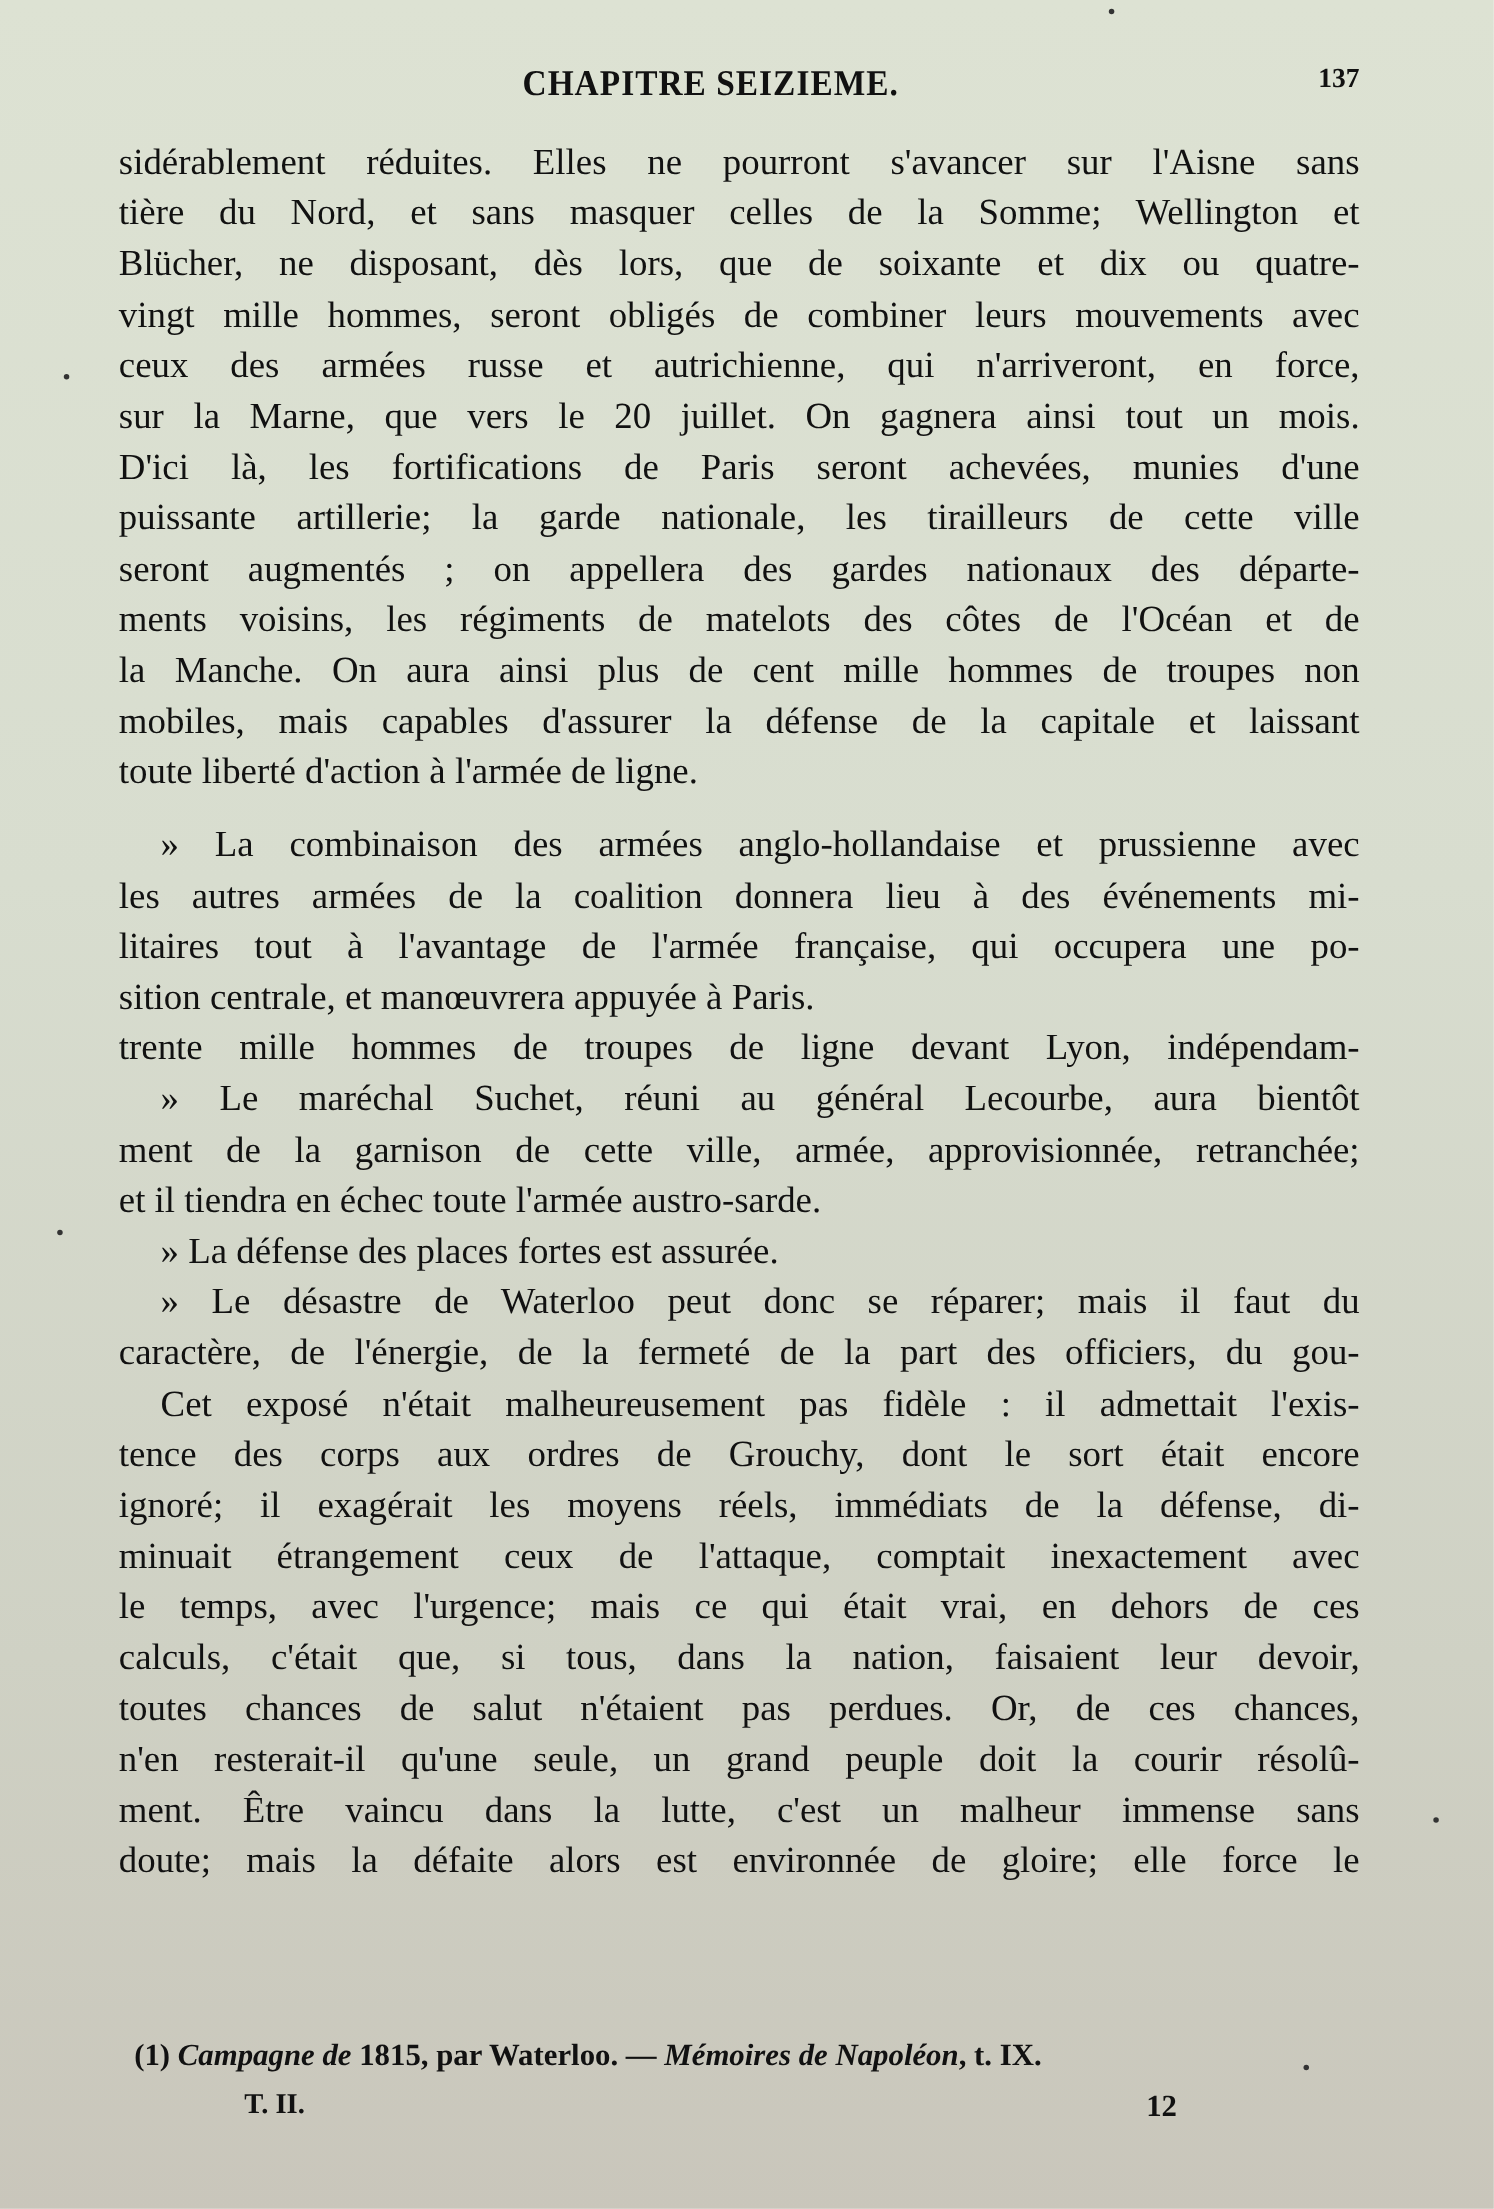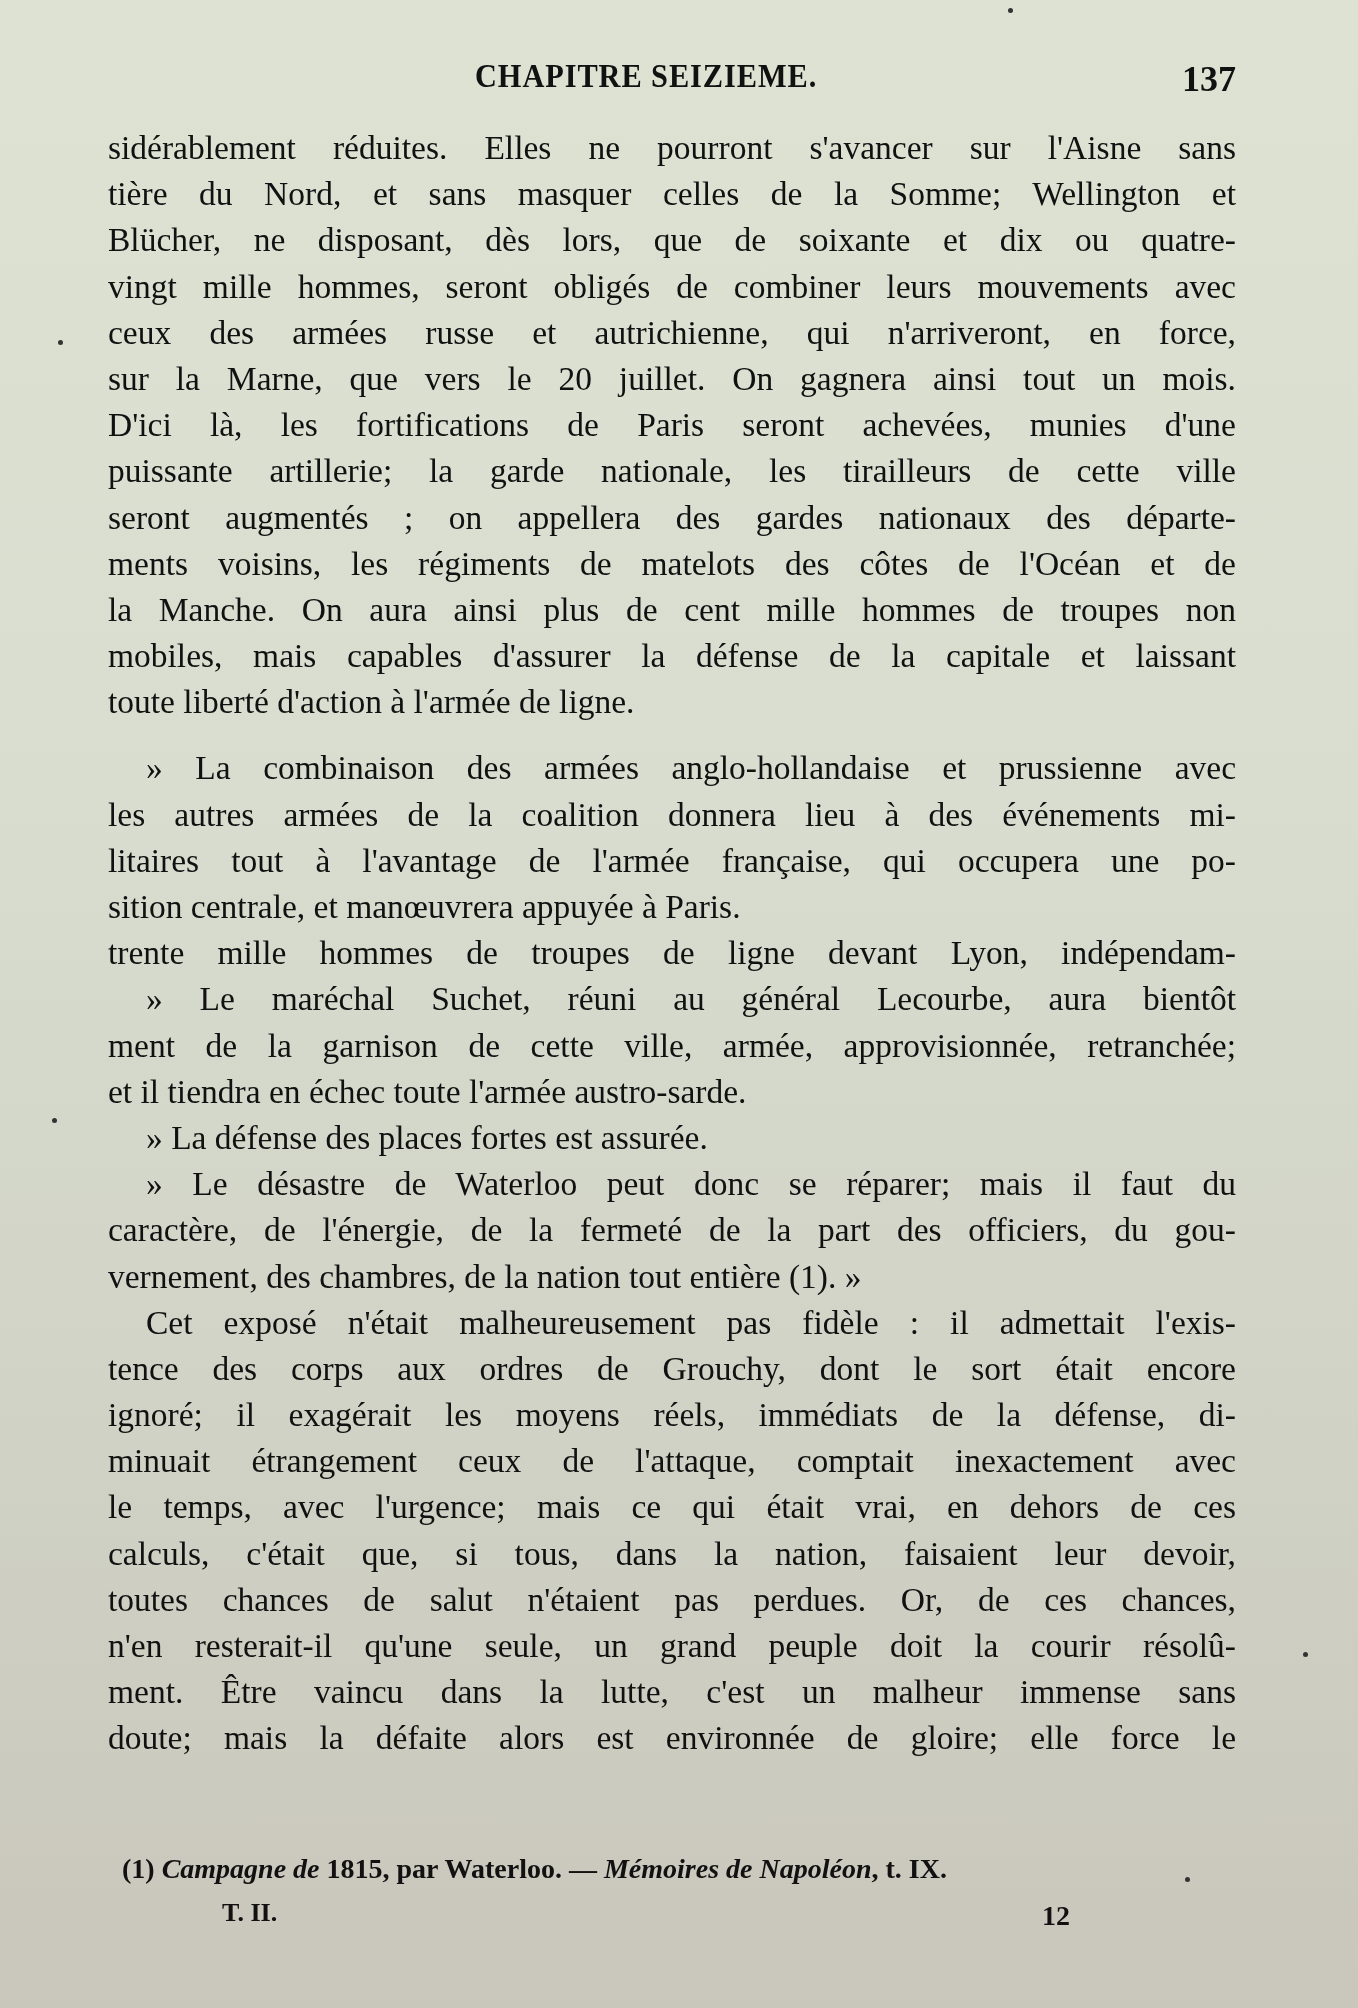--- a/index.html
+++ b/index.html
@@ -32,21 +32,21 @@
     font-size: 33px;
     font-weight: bold;
     letter-spacing: 1px;
     transform: scaleX(0.92);
     transform-origin: left top;
   }
   .page-number {
     position: absolute;
     right: 122px;
     top: 0;
-    font-size: 36px;
+    font-size: 25px;
     font-weight: bold;
   }
   .body-text {
     position: absolute;
     left: 108px;
     top: 125px;
     width: 1128px;
   }
   .line {
     display: block;
@@ -123,21 +123,20 @@
       <span class="line" style="word-spacing: 0px;">les autres armées de la coalition donnera lieu à des événements mi-</span>
       <span class="line" style="word-spacing: 0px;">litaires tout à l'avantage de l'armée française, qui occupera une po-</span>
       <span class="line last">sition centrale, et manœuvrera appuyée à Paris.</span>
       <span class="line" style="word-spacing: 0px;">trente mille hommes de troupes de ligne devant Lyon, indépendam-</span>
       <span class="line indent" style="word-spacing: 0px;">» Le maréchal Suchet, réuni au général Lecourbe, aura bientôt</span>
       <span class="line" style="word-spacing: 0px;">ment de la garnison de cette ville, armée, approvisionnée, retranchée;</span>
       <span class="line last">et il tiendra en échec toute l'armée austro-sarde.</span>
       <span class="line indent last">» La défense des places fortes est assurée.</span>
       <span class="line indent" style="word-spacing: 0px;">» Le désastre de Waterloo peut donc se réparer; mais il faut du</span>
       <span class="line" style="word-spacing: 0px;">caractère, de l'énergie, de la fermeté de la part des officiers, du gou-</span>
-      <span class="line last">vernement, des chambres, de la nation tout entière (1). »</span>
       <span class="line indent" style="word-spacing: 0px;">Cet exposé n'était malheureusement pas fidèle : il admettait l'exis-</span>
       <span class="line" style="word-spacing: 0px;">tence des corps aux ordres de Grouchy, dont le sort était encore</span>
       <span class="line" style="word-spacing: 0px;">ignoré; il exagérait les moyens réels, immédiats de la défense, di-</span>
       <span class="line" style="word-spacing: 0px;">minuait étrangement ceux de l'attaque, comptait inexactement avec</span>
       <span class="line" style="word-spacing: 0px;">le temps, avec l'urgence; mais ce qui était vrai, en dehors de ces</span>
       <span class="line" style="word-spacing: 0px;">calculs, c'était que, si tous, dans la nation, faisaient leur devoir,</span>
       <span class="line" style="word-spacing: 0px;">toutes chances de salut n'étaient pas perdues. Or, de ces chances,</span>
       <span class="line" style="word-spacing: 0px;">n'en resterait-il qu'une seule, un grand peuple doit la courir résolû-</span>
       <span class="line" style="word-spacing: 0px;">ment. Être vaincu dans la lutte, c'est un malheur immense sans</span>
       <span class="line" style="word-spacing: 0px;">doute; mais la défaite alors est environnée de gloire; elle force le</span>

